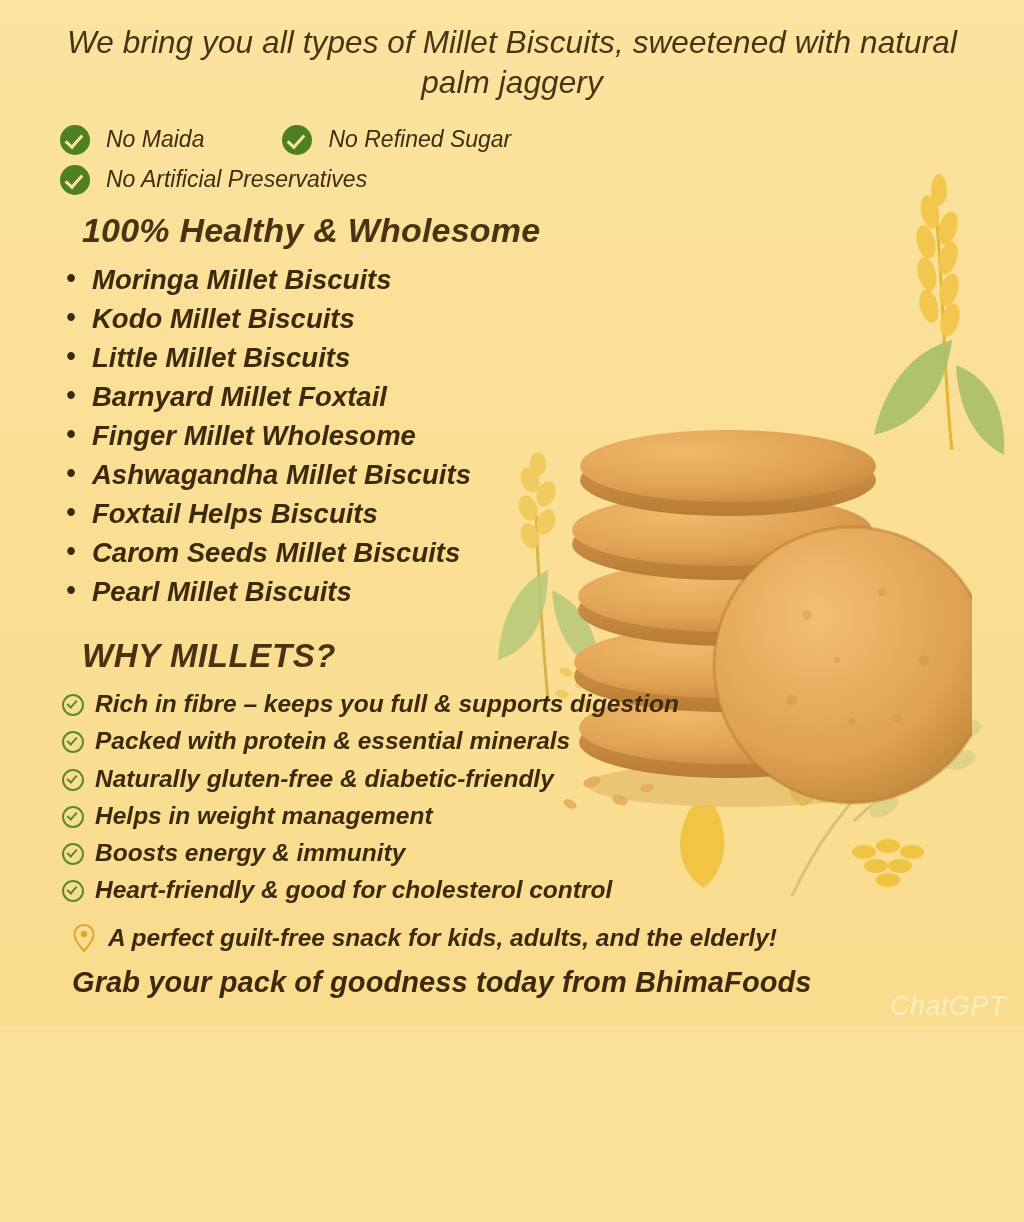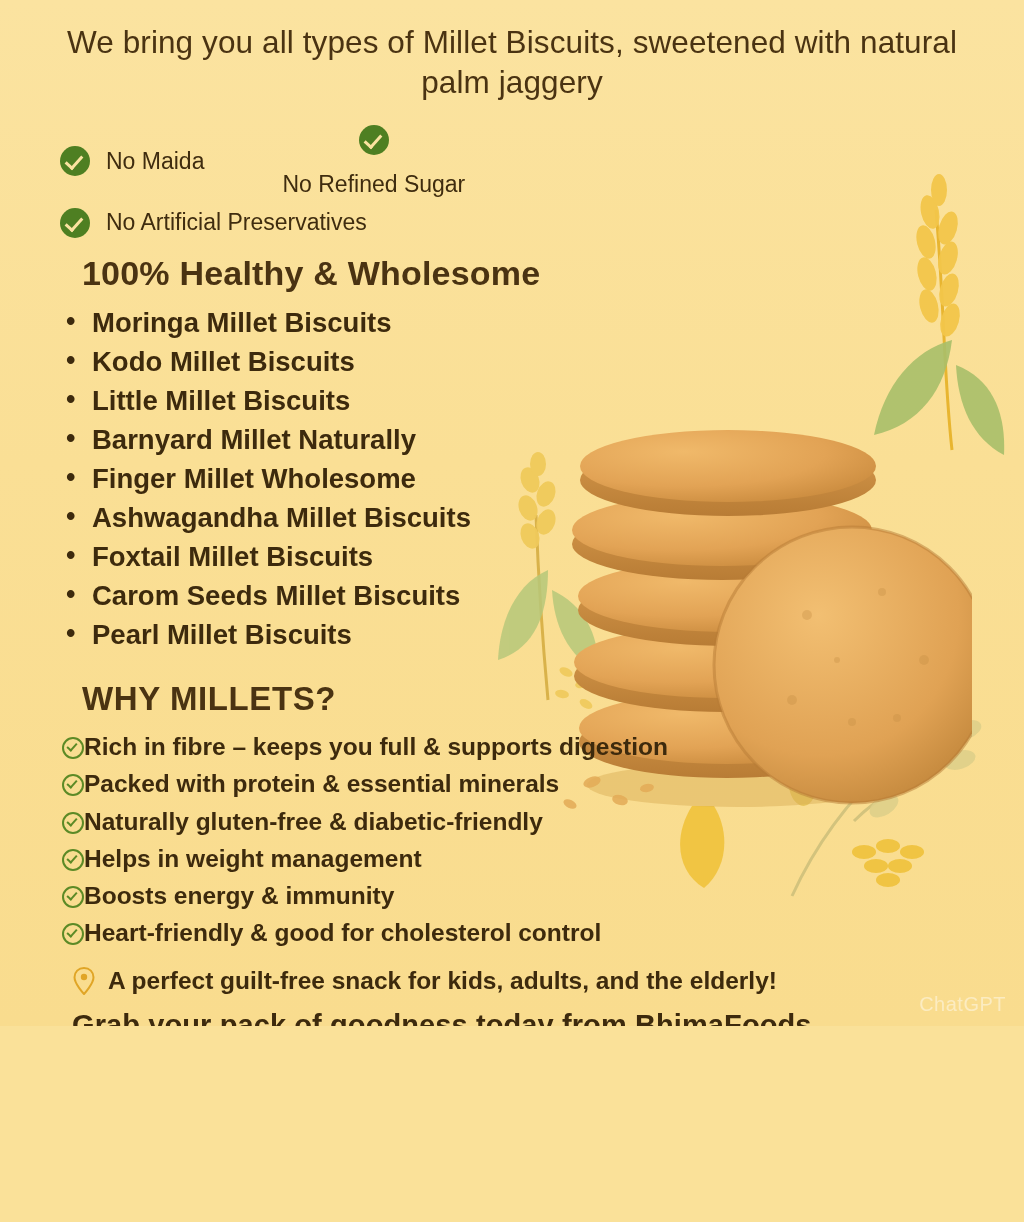--- a/index.html
+++ b/index.html
@@ -14,20 +14,21 @@
     color: #3b2a10;
     overflow: hidden;
     position: relative;
   }
   .poster {
     position: relative;
     width: 1024px;
     height: 1026px;
     background: linear-gradient(180deg, #fbe3a0 0%, #fadf95 45%, #f9dc8e 100%);
     overflow: hidden;
+    font-style: italic;
   }
 
   
   .art { position: absolute; pointer-events: none; }
   .art-top-right { top: 150px; right: 10px; width: 170px; height: 330px; }
   .art-mid-left { top: 420px; left: 490px; width: 130px; height: 300px; }
   .art-bottom-right { bottom: 110px; right: 20px; width: 330px; height: 260px; }
 
   
   .headline {
@@ -51,21 +52,21 @@
     gap: 14px;
     margin-bottom: 10px;
   }
   .claim {
     display: flex;
     align-items: center;
     gap: 16px;
     font-size: 23px;
     color: #3f2c0f;
   }
-  .claim + .claim { margin-left: 64px; flex-direction: column; }
+  .claim + .claim { margin-left: 64px; }
   .check {
     flex: none;
     width: 30px; height: 30px;
     border-radius: 50%;
     background: #4e7f22;
     position: relative;
     display: inline-block;
   }
   .check::after {
     content: "";
@@ -123,21 +124,21 @@
     position: relative;
     z-index: 3;
   }
   ul.why-list li {
     font-size: 24.5px;
     font-weight: bold;
     color: #3d2a0d;
     line-height: 1.52;
     display: flex;
     align-items: flex-start;
-    gap: 0;
+    gap: 11px;
   }
   .mini-check {
     flex: none;
     width: 18px; height: 18px;
     margin-top: 9px;
     border-radius: 50%;
     border: 2px solid #5c8a26;
     position: relative;
   }
   .mini-check::after {
@@ -166,22 +167,22 @@
     font-size: 29px;
     font-weight: bold;
     color: #3d2a0d;
     letter-spacing: .1px;
   }
   .cta .brand { font-weight: bold; }
 
   .watermark {
     position: absolute;
     right: 18px;
-    bottom: 10px;
-    font-size: 20px;
+    bottom: 4px;
+    font-size: 27px;
     color: rgba(255,255,255,.45);
     letter-spacing: .5px;
   }
 
   
   .biscuits {
     position: absolute;
     right: 52px;
     top: 330px;
     width: 420px;
@@ -358,24 +359,24 @@
       </span>
     </div>
   </div>
 
   <div class="sec-head">100% Healthy &amp; Wholesome</div>
 
   <ul class="prod-list">
     <li>Moringa Millet Biscuits</li>
     <li>Kodo Millet Biscuits</li>
     <li>Little Millet Biscuits</li>
-    <li>Barnyard Millet Naturally</li>
+    <li>Barnyard Millet Foxtail</li>
     <li>Finger Millet Wholesome</li>
     <li>Ashwagandha Millet Biscuits</li>
-    <li>Foxtail Millet Biscuits</li>
+    <li>Foxtail Helps Biscuits</li>
     <li>Carom Seeds Millet Biscuits</li>
     <li>Pearl Millet Biscuits</li>
   </ul>
 
   <div class="sec-head why">WHY MILLETS?</div>
 
   <ul class="why-list">
     <li>
       <span class="mini-check"></span>
       <span>Rich in fibre – keeps you full &amp; supports digestion</span>

